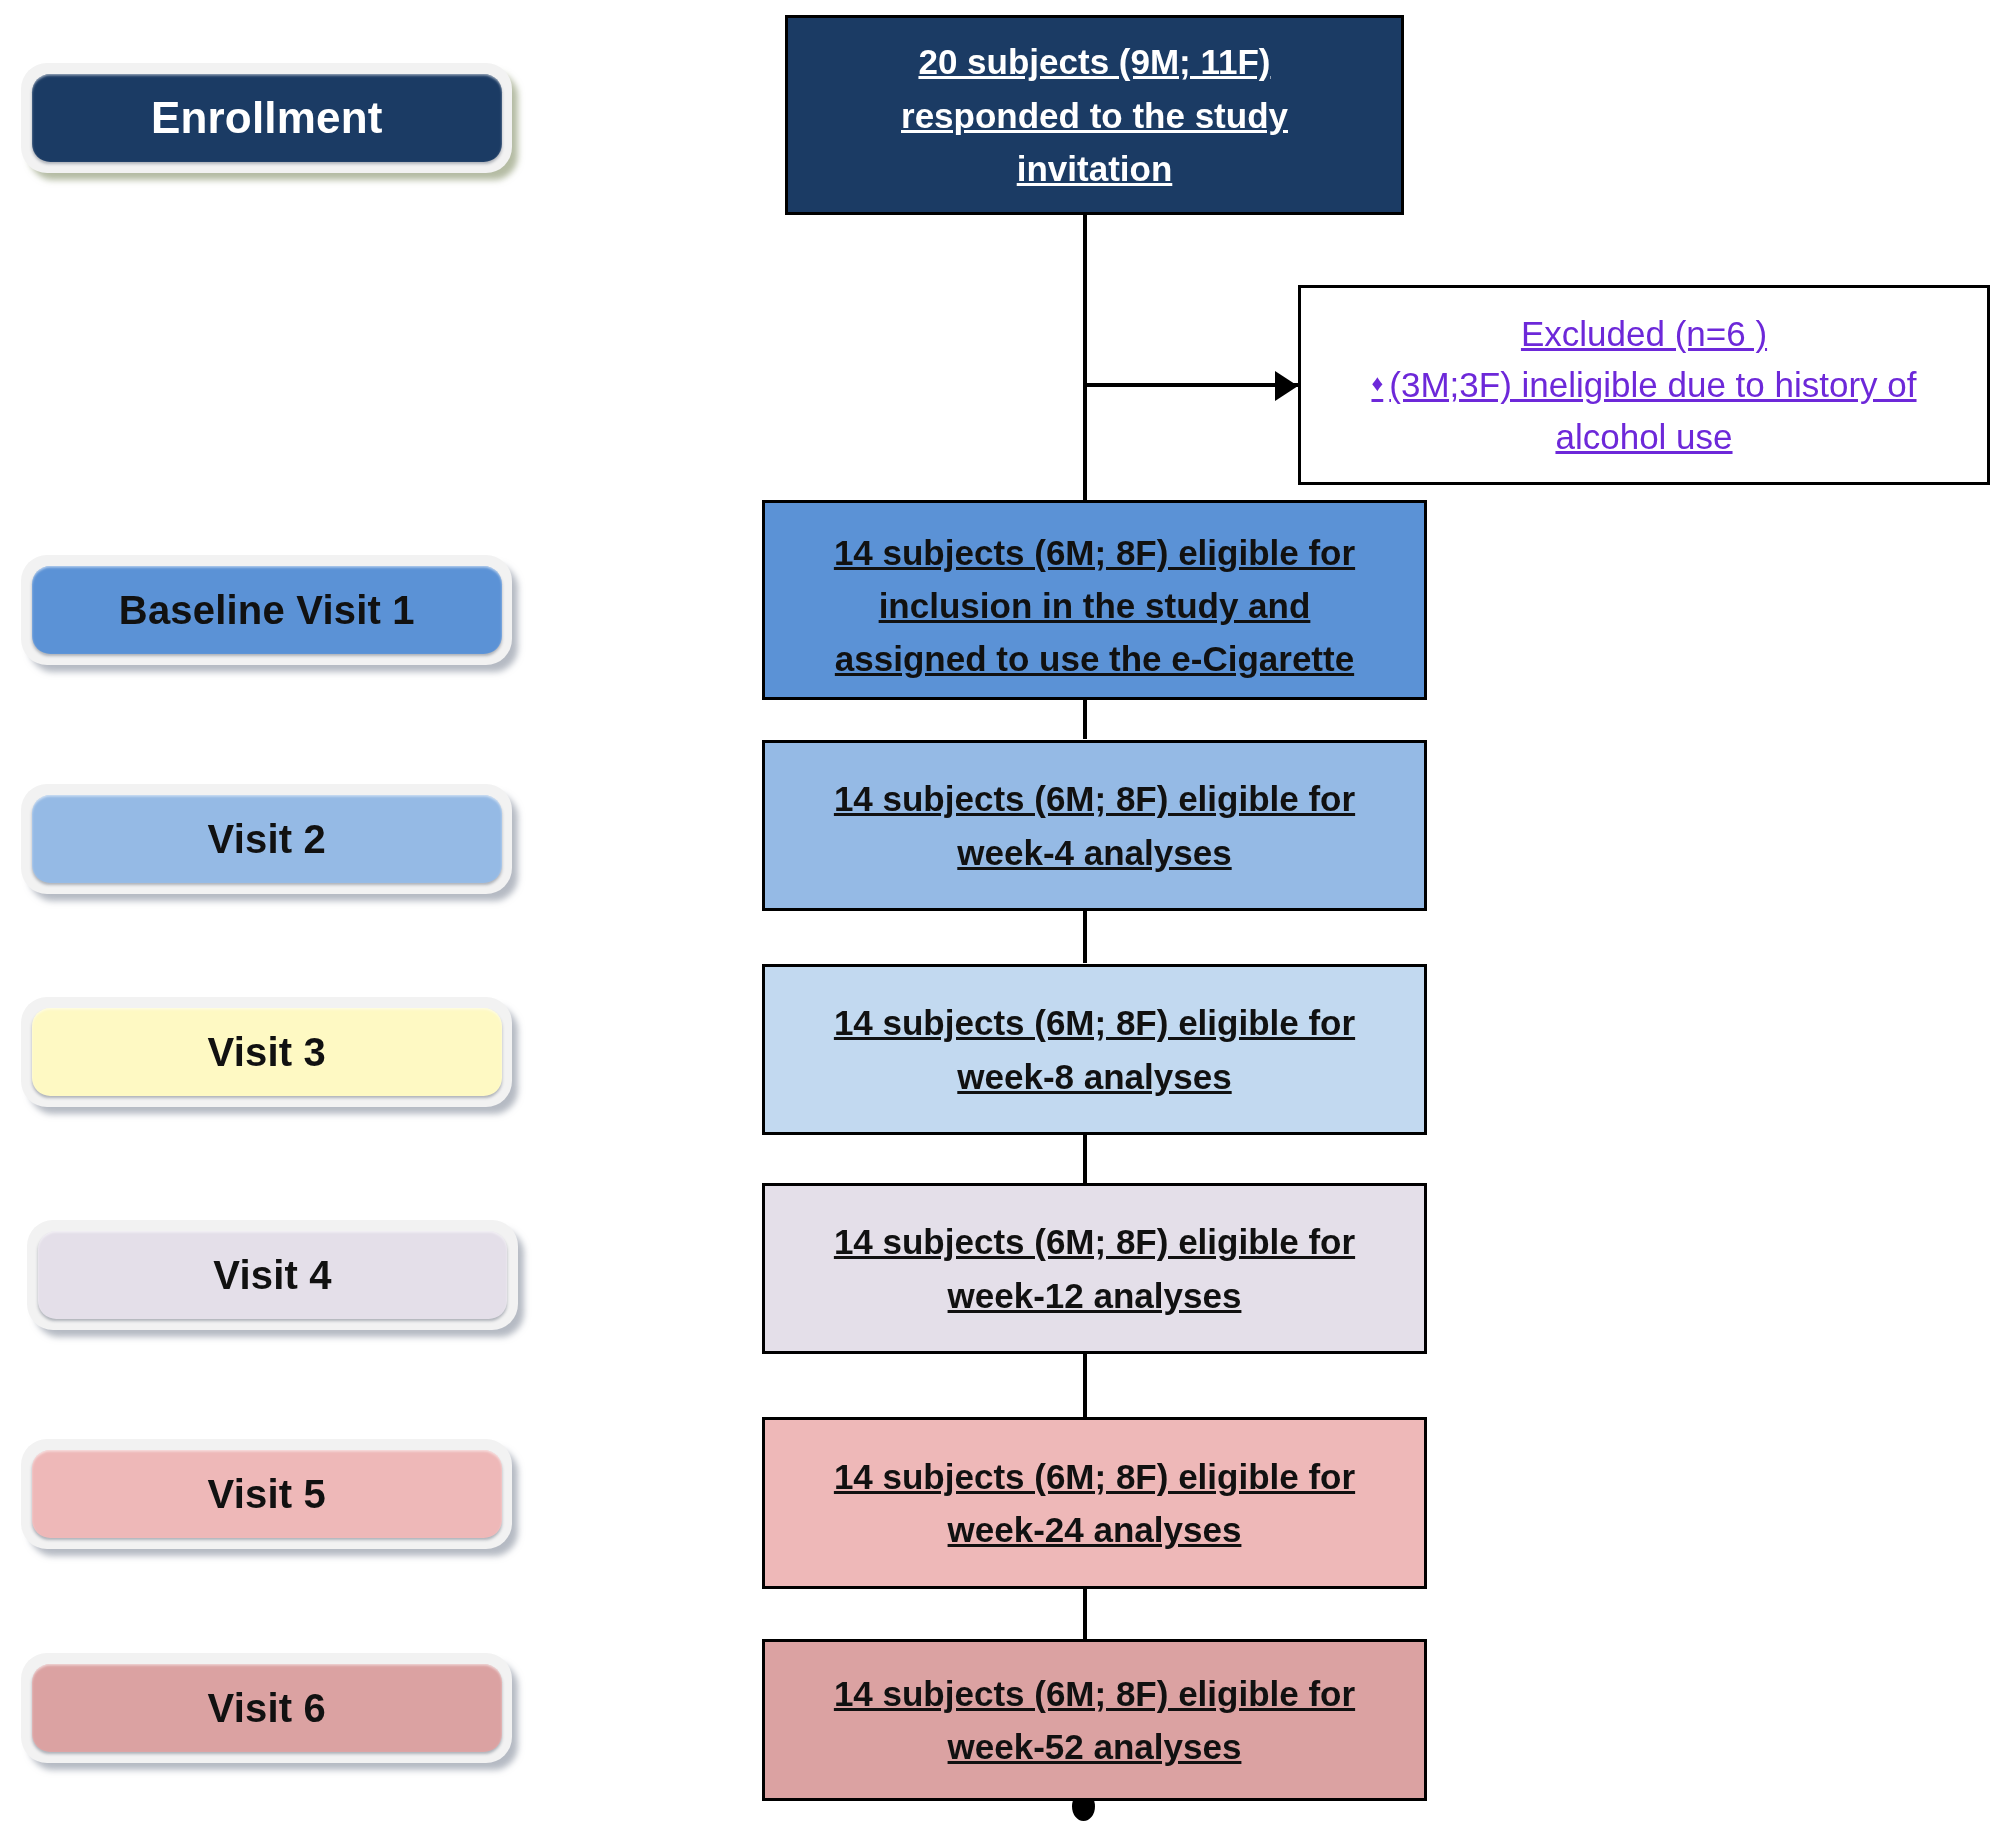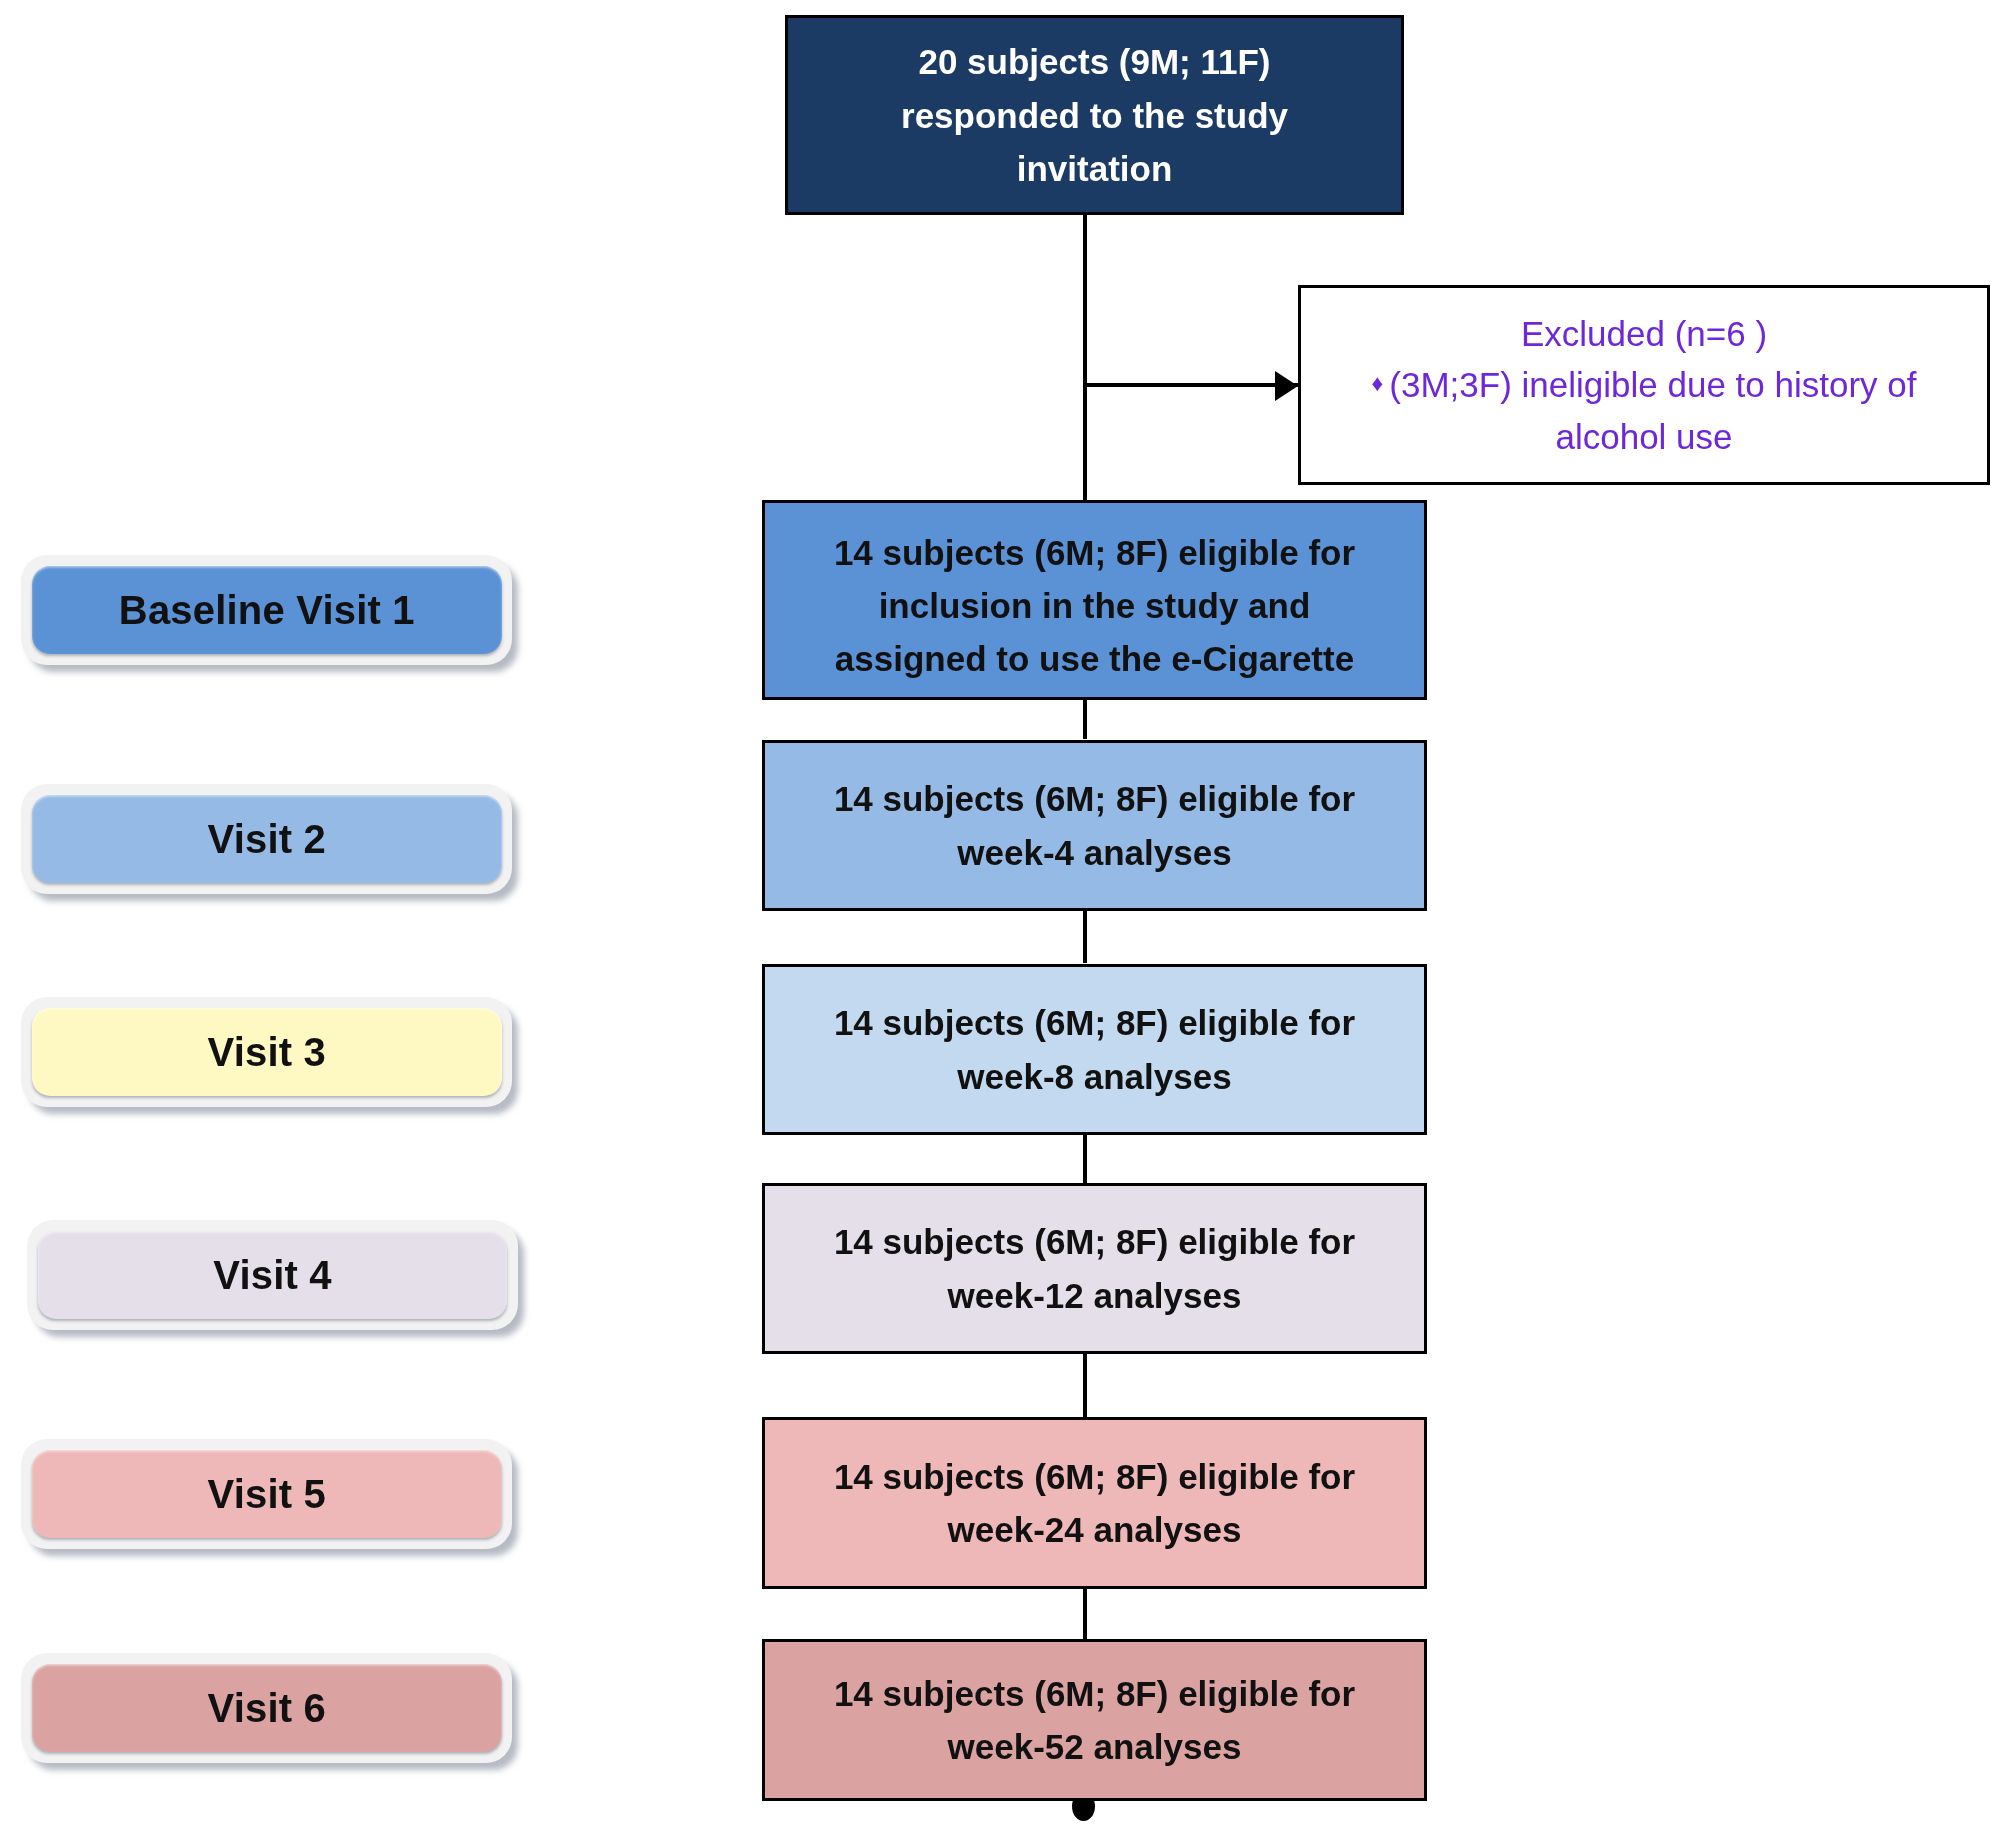--- a/index.html
+++ b/index.html
@@ -60,21 +60,21 @@
 
   
   .excl-text{
     text-align:center;
     font-weight:400;
     font-size:35px;
     line-height:1.46;
     color:#6d28d9;
     padding:0 12.2px;
   }
-  .excl-line{display:block;}
+  .excl-line{display:block;text-decoration:underline;}
   .bullet{font-size:23px;vertical-align:middle;position:relative;top:-4.6px;margin-right:6.1px;}
 
   
   .vline{position:absolute;background:#000000;width:3.8px;}
   .hline{position:absolute;background:#000000;height:3.8px;}
   .arrowhead{
     position:absolute;
     width:0;height:0;
     border-top:15.2px solid transparent;
     border-bottom:15.2px solid transparent;
@@ -85,20 +85,25 @@
     width:23px;height:29px;
     background:#000000;
     border-radius:50%;
   }
 </style>
 </head>
 <body>
 
 <div id="canvas">
 
+  <div class="pill enroll" style="left:21.3px;top:63px;width:491px;height:110px;">
+    <div class="pill-inner" style="background:#1b3b64;">
+      <span class="pill-label on-dark">Enrollment</span>
+    </div>
+  </div>
 
   <div class="pill" style="left:21.3px;top:555px;width:491px;height:110px;">
     <div class="pill-inner" style="background:#5b92d6;">
       <span class="pill-label on-light">Baseline Visit 1</span>
     </div>
   </div>
 
   <div class="pill" style="left:21.3px;top:784px;width:491px;height:110px;">
     <div class="pill-inner" style="background:#95bae5;justify-content:center;">
       <span class="pill-label on-light">Visit 2</span>

